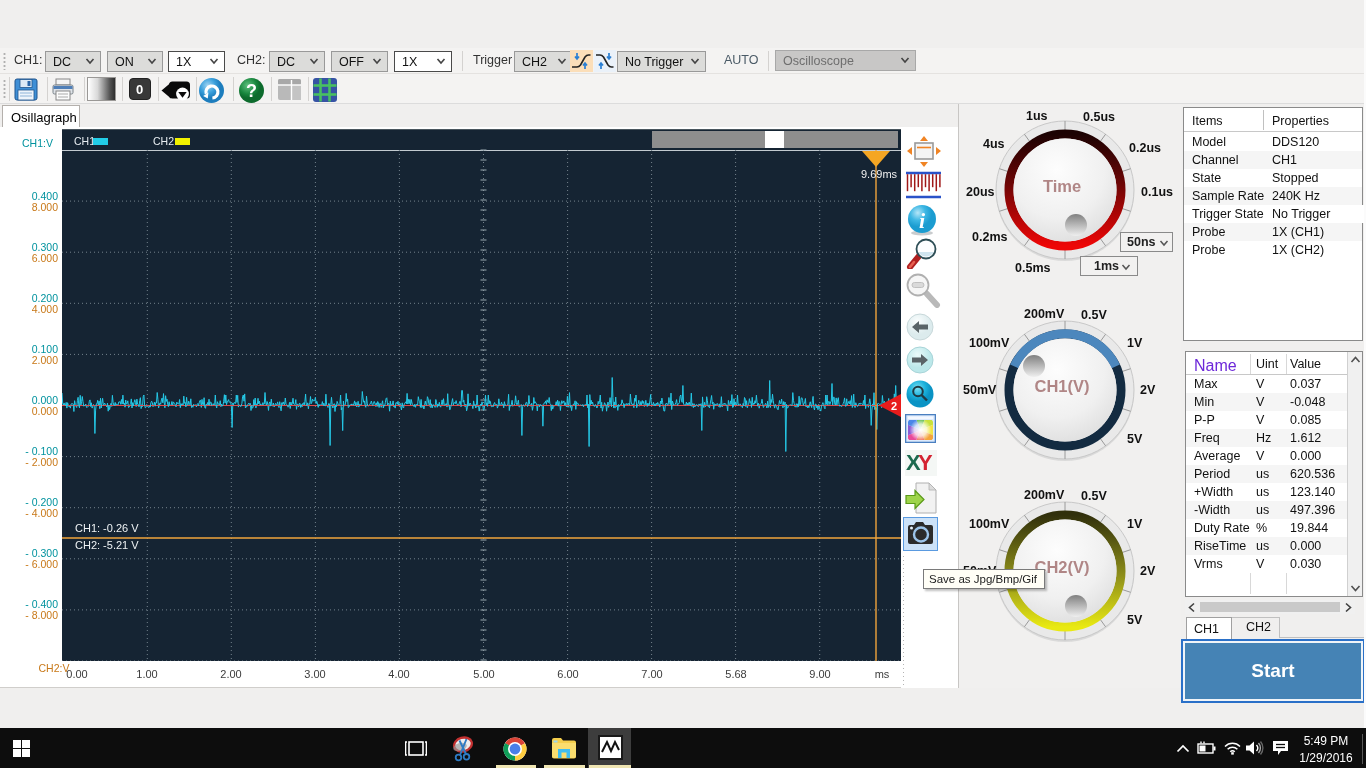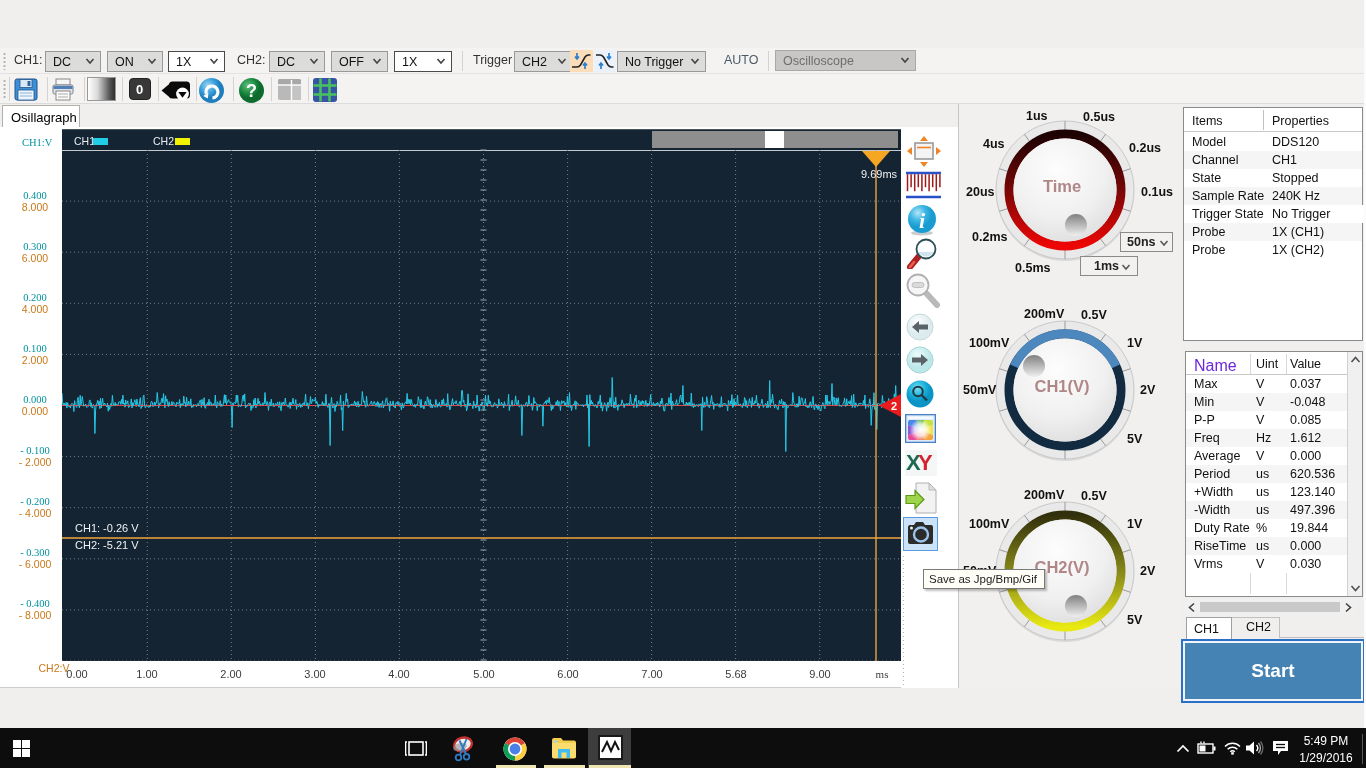--- a/index.html
+++ b/index.html
@@ -19,22 +19,22 @@
 .combo.white { background:#fff; border:1px solid #4a4a4a; }
 .combo.dis { background:#c8c7c6; border:1px solid #a8a8a8; color:#6e6e6e; }
 .grip { position:absolute; left:3px; width:3px; background-image:radial-gradient(circle, #b0b0b0 1px, transparent 1.2px); background-size:3px 4px; }
 .vsep { position:absolute; width:1px; background:#d4d2d0; }
 .chev { stroke:#444; stroke-width:1.6; fill:none; }
 #tabrow { left:0; top:103px; width:1366px; height:24px; background:#f0efee; border-top:1px solid #dcdcdc;padding-left:8px; }
 #tab1 { position:absolute; left:2px; top:1px; width:78px; height:23px; background:#fff; border:1px solid #b4b0ac; border-bottom:none; }
 #tab1 span { position:absolute; left:8px; top:4px; font-size:13px; color:#000; }
 
 #plotpanel { left:0; top:127px; width:957px; height:561px; background:#ffffff; border-bottom:1px solid #d0cecb; }
-.ylab { position:absolute; width:46px; text-align:center; font-size:10.5px; line-height:10px; }
-.teal { color:#00929e;font-family:Liberation Serif, serif; }
+.ylab { position:absolute; width:46px; text-align:right; font-size:10.5px; line-height:10px; }
+.teal { color:#00929e; }
 .oran { color:#c87818; }
 .xlab { position:absolute; width:40px; text-align:center; font-size:11px; color:#3c3c3c; top:541px; }
 
 .ticon { position:absolute; left:905px; }
 
 #knobs { left:958px; top:104px; width:223px; height:584px; background:#f1f0ef; border-left:1px solid #c8c6c4; }
 .klab { position:absolute; font-size:12.5px; font-weight:700; color:#111; }
 .kcombo { position:absolute; height:20px; background:#f2f1f0; border:1px solid #8a8a8a; font-size:12.5px; font-weight:700; color:#222; }
 
 #rpanel { left:1181px; top:127px; width:185px; height:561px; background:#f0efee; }

